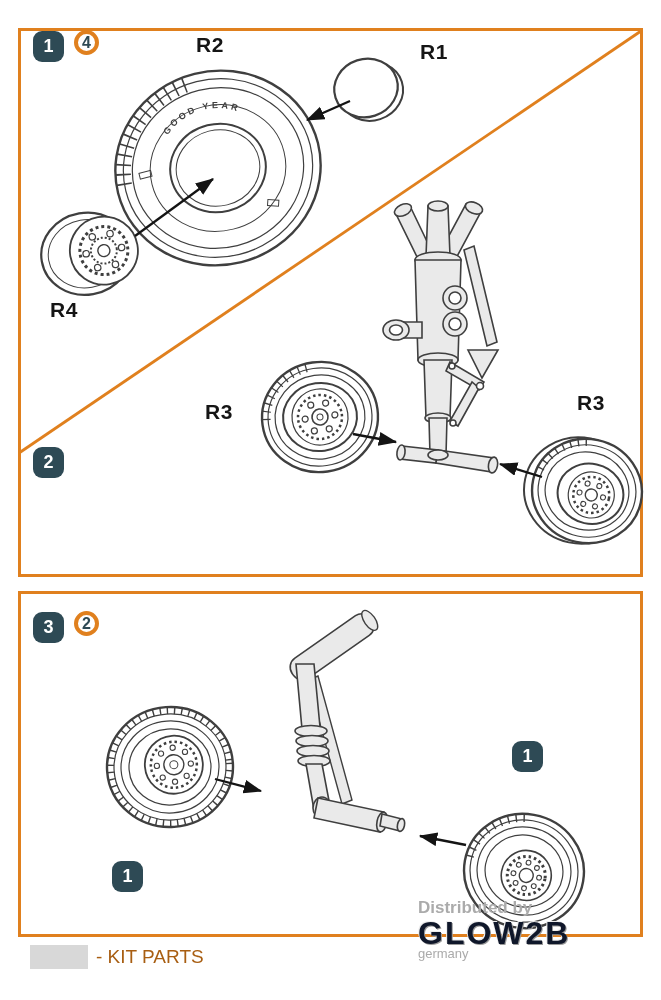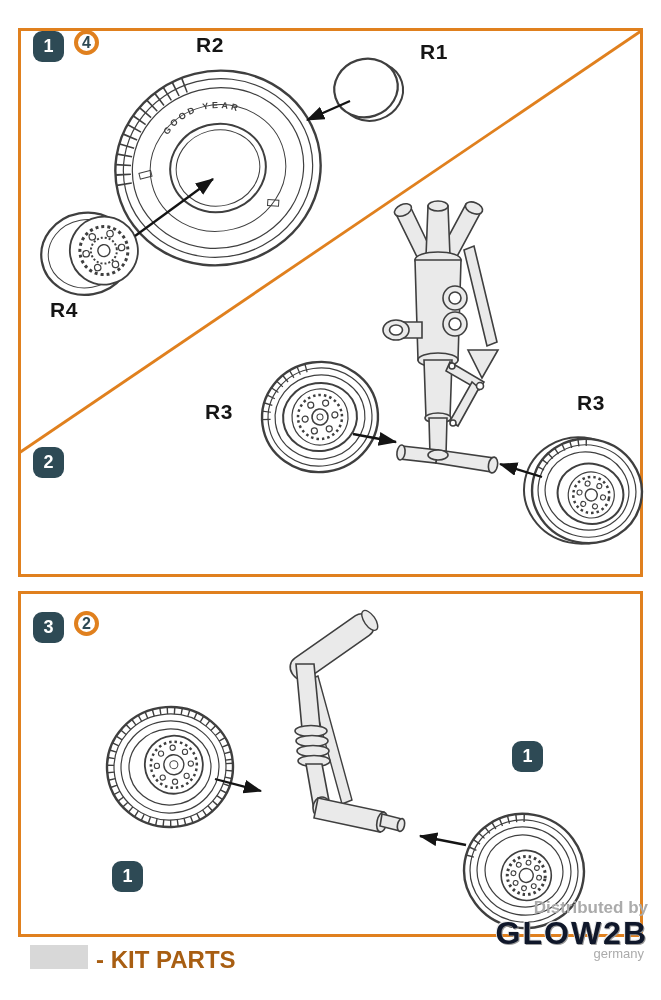--- a/index.html
+++ b/index.html
@@ -15,23 +15,23 @@
 
   .badge{position:absolute;z-index:3;width:31px;height:31px;border-radius:9px;
          background:#2E4A55;color:#fff;display:flex;align-items:center;justify-content:center;
          font-size:18px;font-weight:700}
   .qty{position:absolute;z-index:3;width:25px;height:25px;border-radius:50%;
        border:4px solid #E0801E;background:#fff;color:#2E4A55;display:flex;align-items:center;
        justify-content:center;font-size:16px;font-weight:700}
   .label{position:absolute;z-index:3;font-weight:700;font-size:21px;color:#151515;letter-spacing:.5px}
 
   .legend-swatch{position:absolute;z-index:3;left:30px;top:945px;width:58px;height:24px;background:#D8D8D8}
-  .legend-label{position:absolute;z-index:3;left:96px;top:946px;font-weight:700;font-size:24px;color:#A85E12}
-
-  .watermark{position:absolute;z-index:4;left:418px;top:899px;width:230px;text-align:right;line-height:1.05}
+  .legend-label{position:absolute;z-index:3;left:96px;top:946px;font-weight:400;font-size:19px;color:#A85E12}
+
+  .watermark{position:absolute;z-index:4;left:418px;top:899px;width:230px;text-align:left;line-height:1.05}
   .wm-line1{font-size:17px;font-weight:700;color:#ABABAB}
   .wm-brand{font-size:32px;font-weight:800;color:#0f172a;letter-spacing:2px;
             text-shadow:1px 1px 0 #9a9a9a,-1px -1px 0 #ececec}
   .wm-sub{font-size:13px;color:#ABABAB;margin-top:-3px;padding-right:4px}
 </style>
 </head>
 <body>
 
 <div class="page">
 

